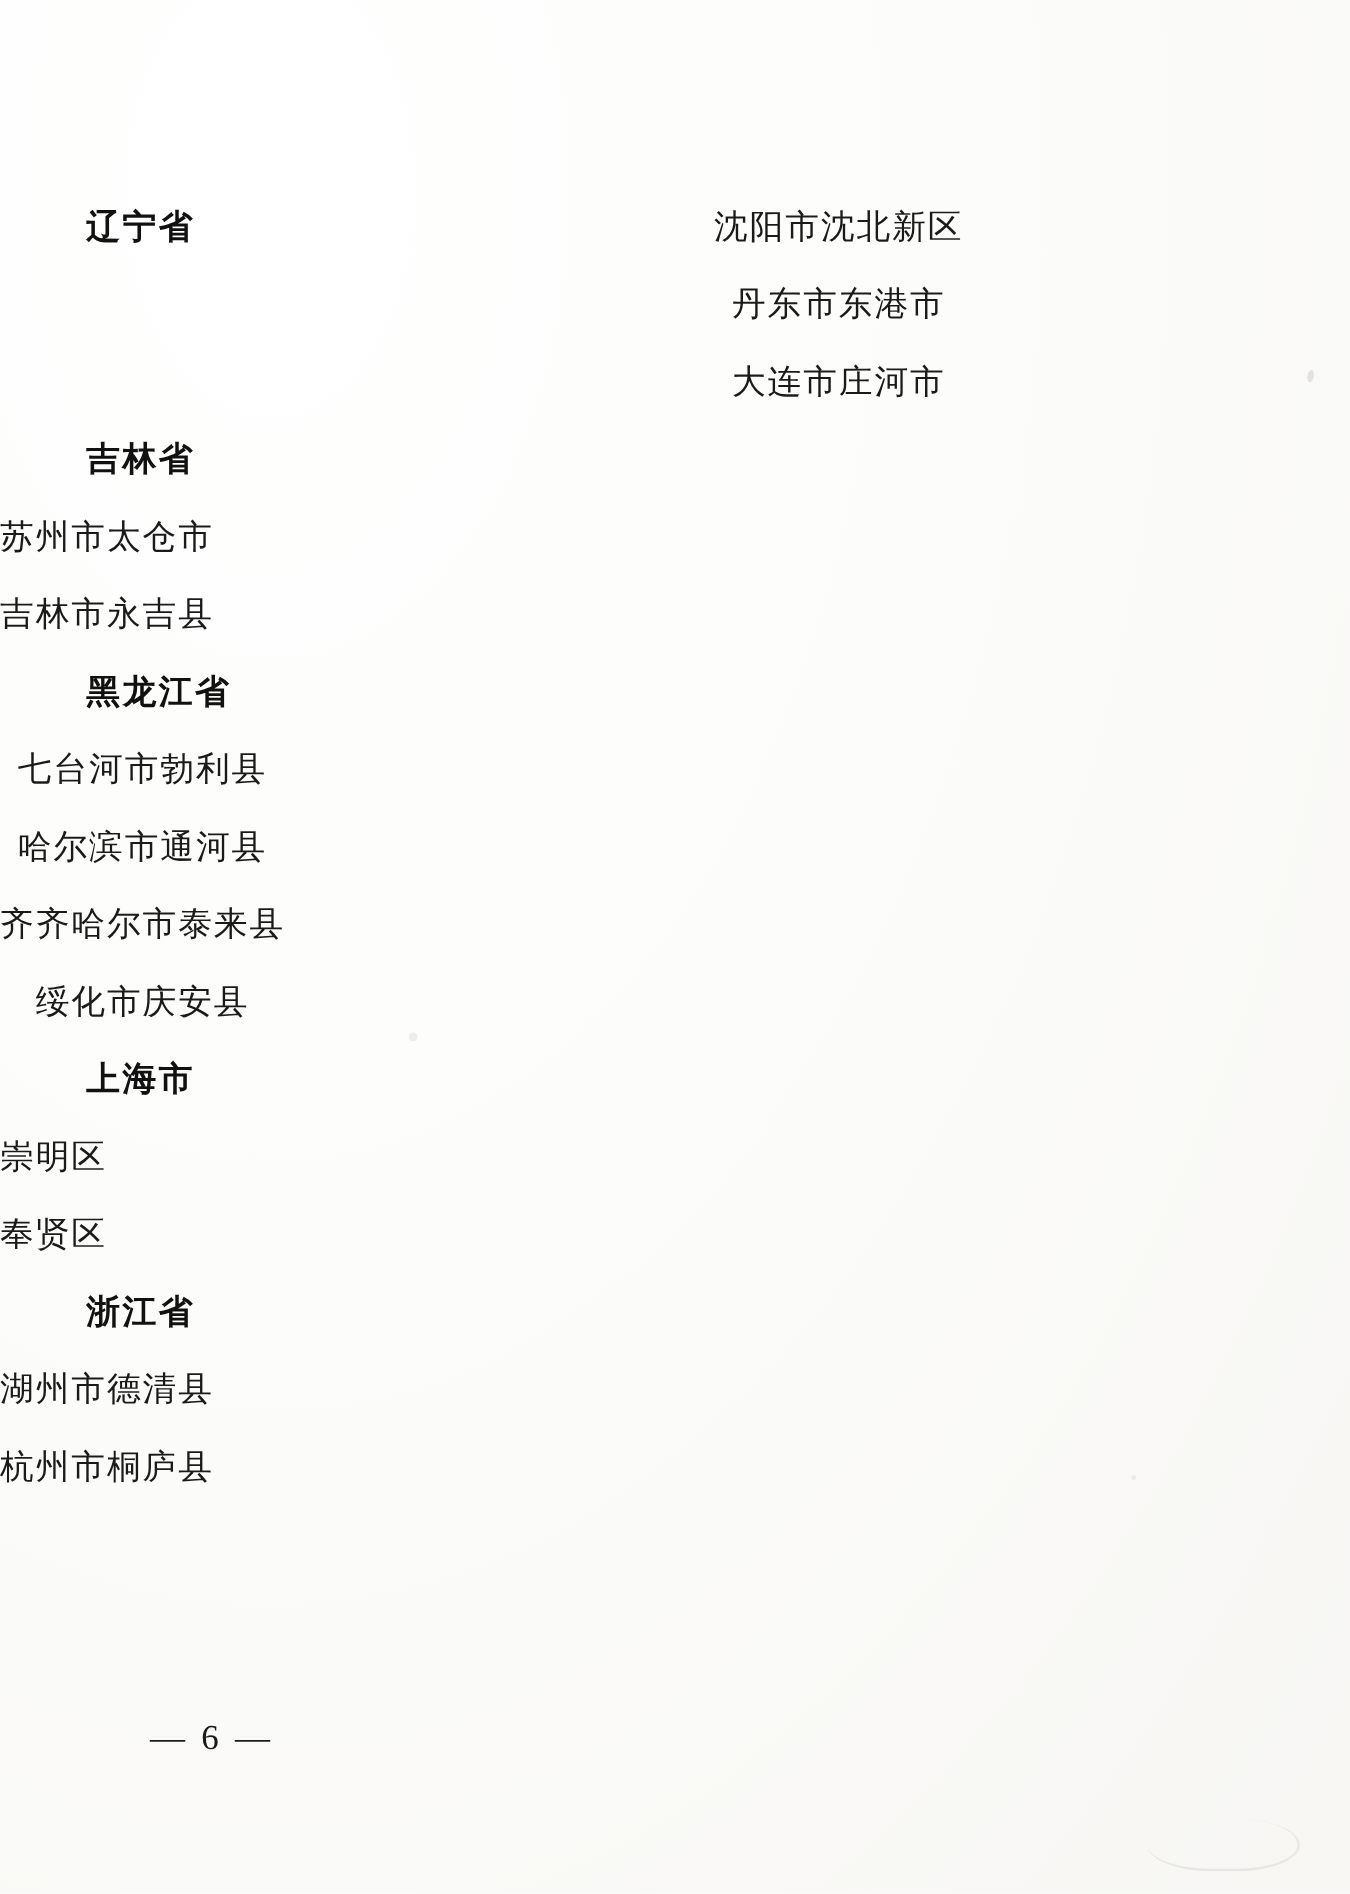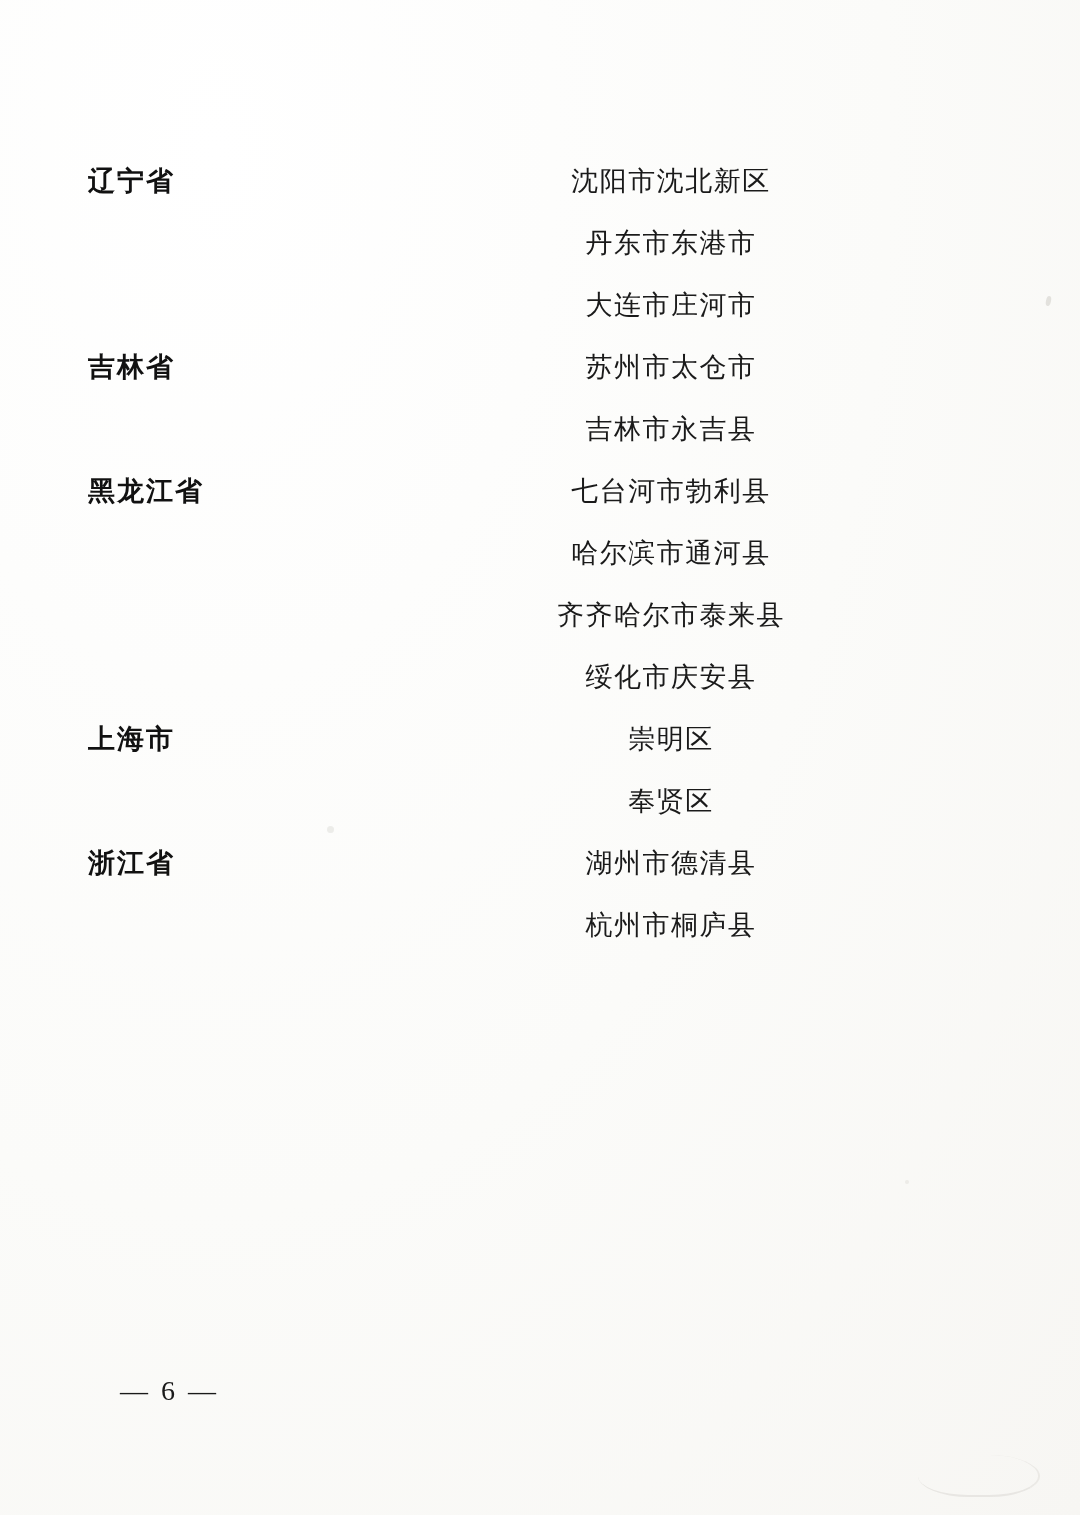--- a/index.html
+++ b/index.html
@@ -28,21 +28,21 @@
     top: 150px;
     left: 0;
     right: 0;
   }
   .group {
     display: flex;
     align-items: flex-start;
   }
   .province {
     width: 262px;
-    padding-left: 88px;
+    padding-left: 69px;
     box-sizing: border-box;
     font-size: 27px;
     font-weight: bold;
     letter-spacing: 2px;
     line-height: 62px;
     white-space: nowrap;
     color: #111;
   }
   .items {
     flex: 1;
@@ -51,20 +51,21 @@
   }
   .item {
     font-size: 27px;
     line-height: 62px;
     letter-spacing: 1.5px;
     white-space: nowrap;
     color: #1a1a1a;
   }
   .group + .group {
     margin-top: 0;
+    flex-direction: column;
   }
   .page-number {
     position: absolute;
     left: 120px;
     bottom: 108px;
     font-size: 28px;
     letter-spacing: 3px;
     color: #1a1a1a;
   }
   

